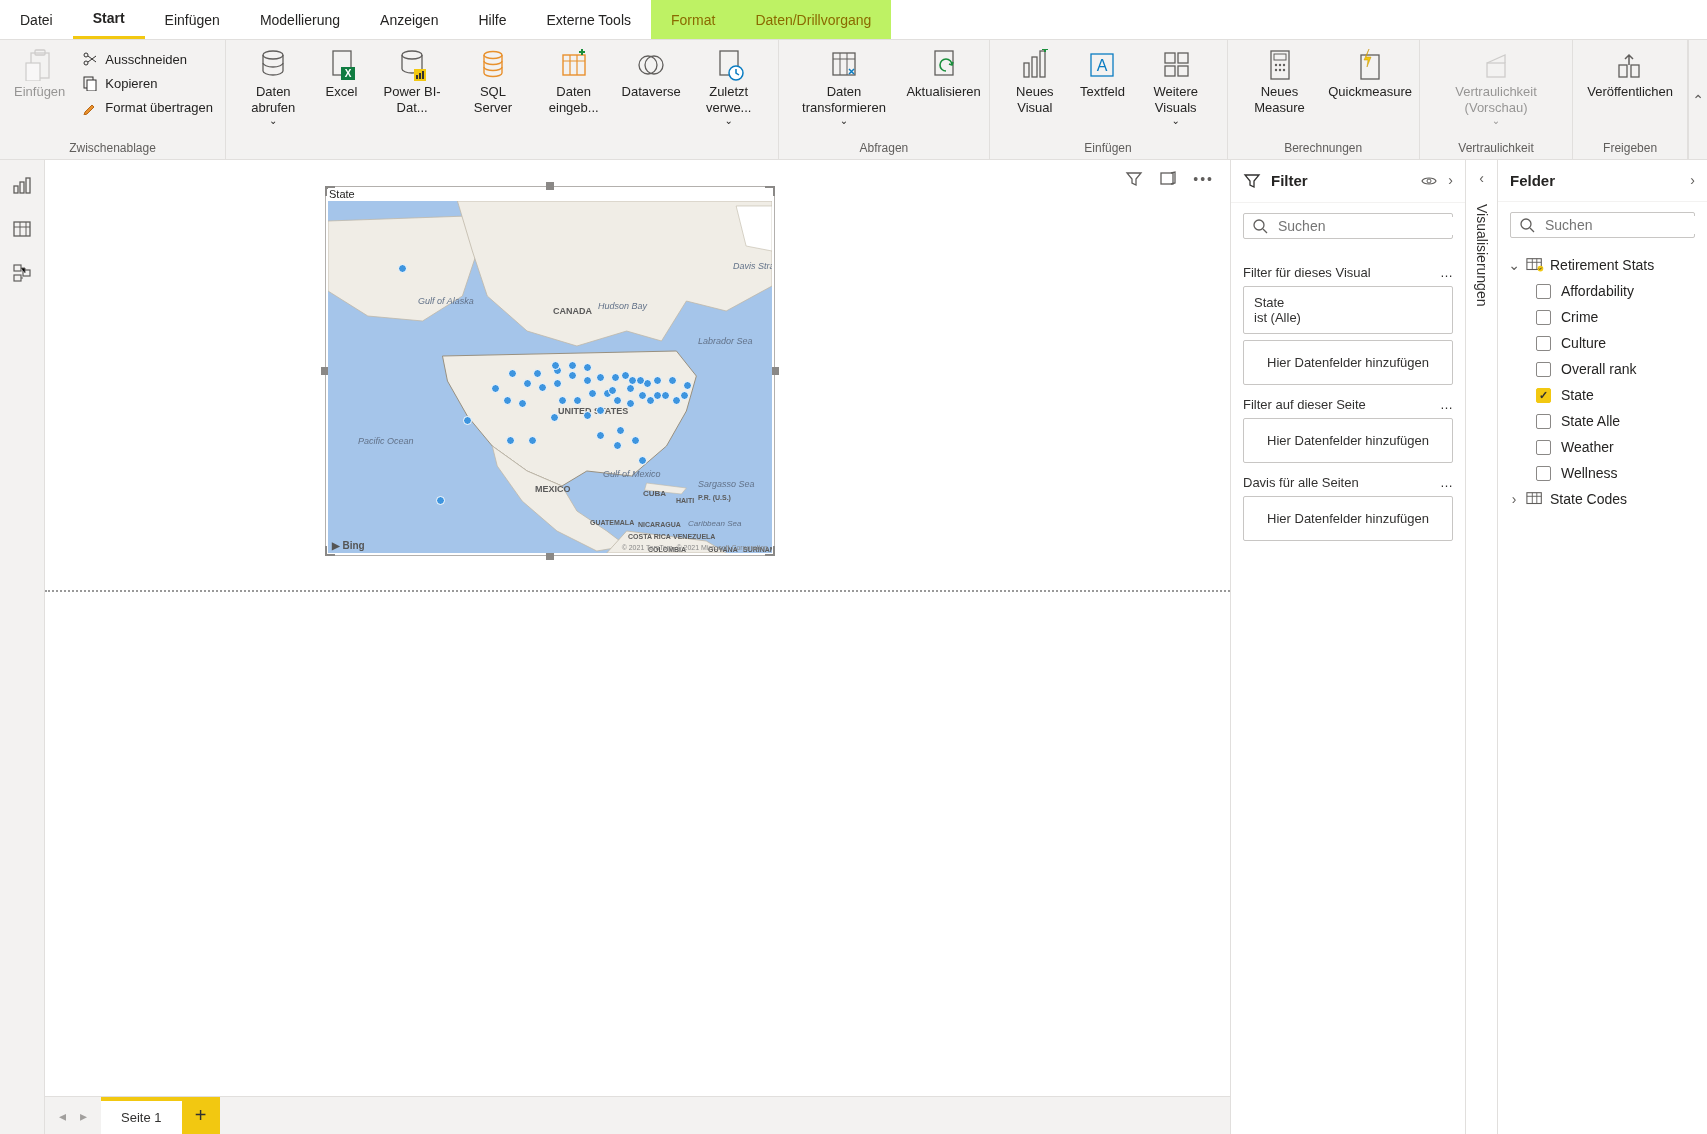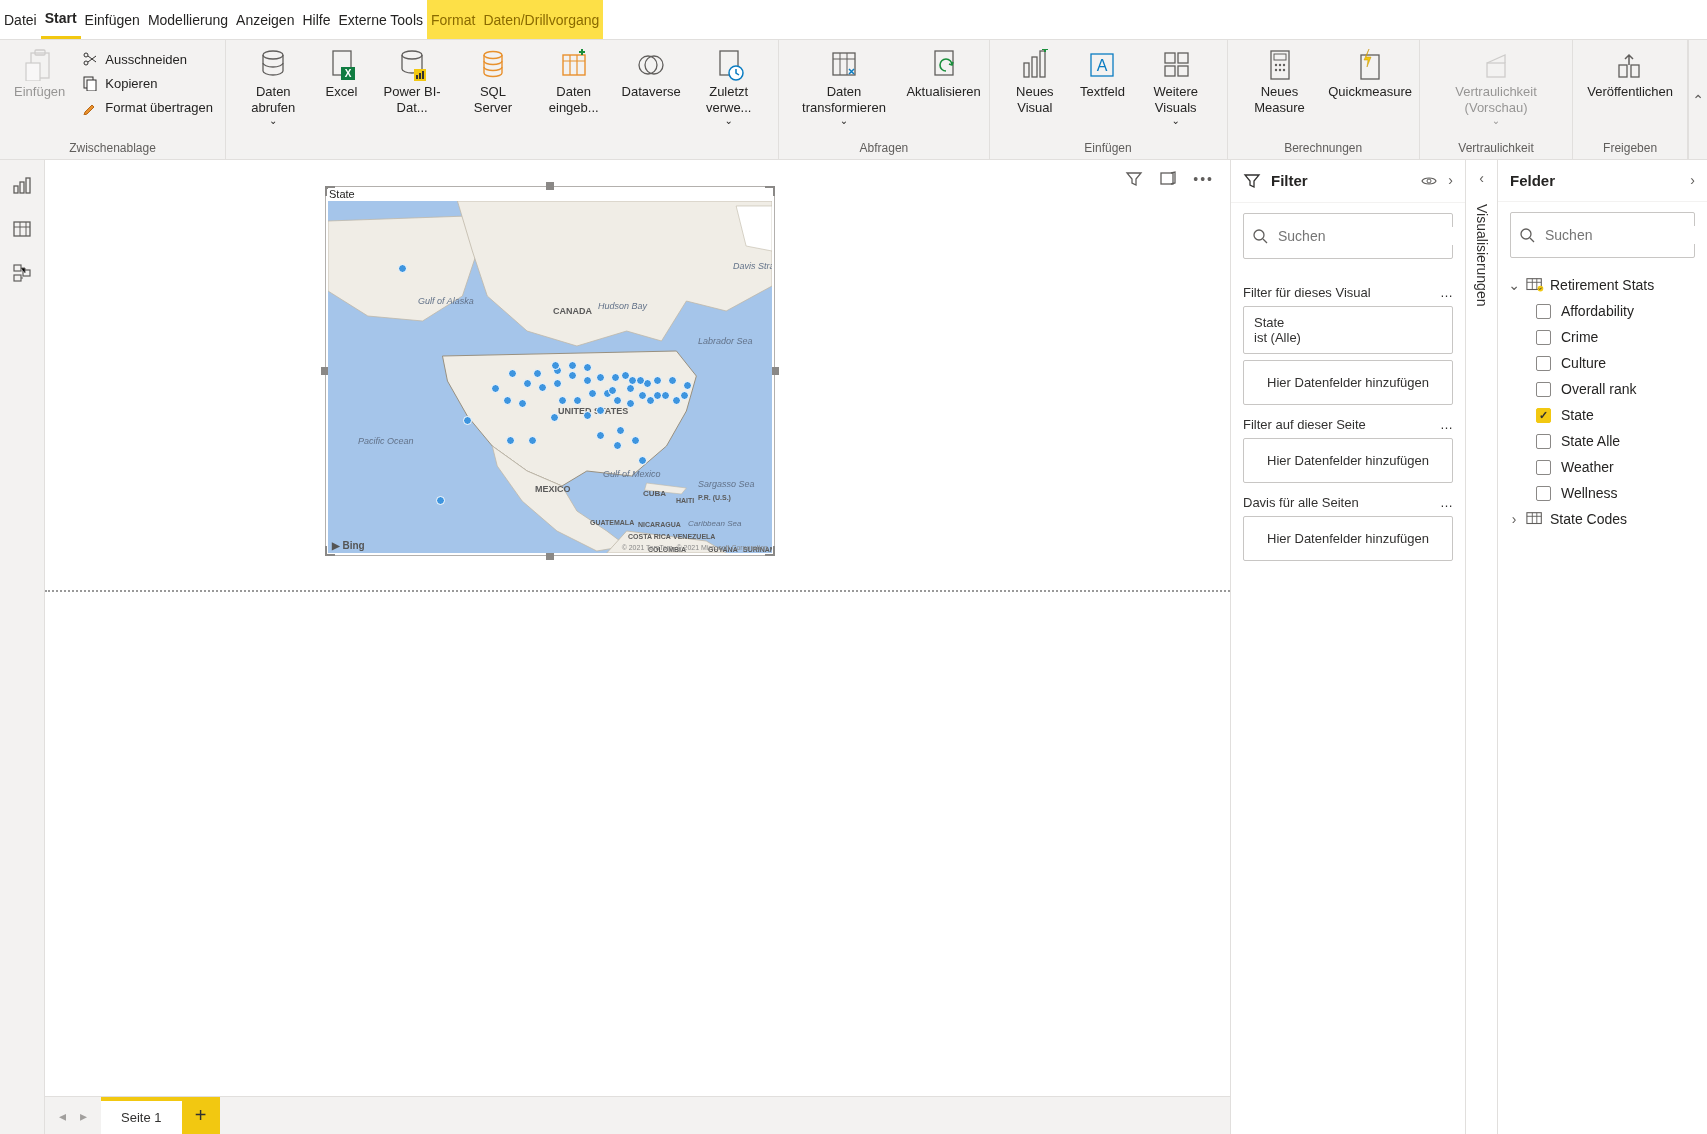--- a/index.html
+++ b/index.html
@@ -1,20 +1,20 @@
 <!DOCTYPE html>
 <html><head>
 <meta charset="utf-8">
 <style>
 html,body{margin:0;padding:0;font-family:'Segoe UI',Arial,sans-serif;font-size:14px;color:#252423;background:#f3f2f1;height:100%;overflow:hidden}
 *{box-sizing:border-box}
 .menubar{display:flex;background:#fff;border-bottom:1px solid #e1dfdd;height:40px;align-items:stretch}
-.menubar-item{padding:0 4px;display:flex;align-items:center;cursor:pointer;white-space:nowrap}
+.menubar-item{padding:0 20px;display:flex;align-items:center;cursor:pointer;white-space:nowrap}
 .menubar-item.active{font-weight:700;border-bottom:3px solid #f2c811}
-.menubar-item.contextual{color:#8a6a00;background:#fde047}
+.menubar-item.contextual{color:#8a6a00;background:#bef264}
 .menubar-item.contextual:first-of-type{border-left:none}
 .ribbon{display:flex;background:#f3f2f1;border-bottom:1px solid #e1dfdd;height:120px;align-items:stretch}
 .ribbon-group{display:flex;flex-direction:column;border-right:1px solid #e1dfdd;padding:4px 6px 0}
 .ribbon-group-content{flex:1;display:flex;align-items:flex-start;gap:2px}
 .ribbon-group-label{text-align:center;font-size:12px;color:#605e5c;padding:2px 0 4px}
 .ribbon-big{display:flex;flex-direction:column;align-items:center;justify-content:flex-start;padding:4px 8px;cursor:pointer;min-width:50px;text-align:center;font-size:13px;line-height:1.2}
 .ribbon-big .ico{width:34px;height:34px;display:flex;align-items:center;justify-content:center;margin-bottom:2px}
 .ribbon-big.disabled{opacity:.45}
 .ribbon-small-stack{display:flex;flex-direction:column;gap:2px;padding:4px 2px}
 .ribbon-small{display:flex;align-items:center;gap:6px;padding:2px 4px;cursor:pointer;font-size:13px;white-space:nowrap}
@@ -52,21 +52,21 @@
 .footer-nav{display:flex;align-items:center;padding:0 14px;gap:14px;color:#a19f9d}
 .page-tab{background:#fff;border-top:4px solid #f2c811;padding:0 20px;display:flex;align-items:center;font-size:13px;color:#323130}
 .add-page{width:38px;background:#f2c811;display:flex;align-items:center;justify-content:center;font-size:20px;color:#323130;cursor:pointer}
 .pane{background:#fff;border-left:1px solid #e1dfdd;display:flex;flex-direction:column}
 .pane.filters{width:235px}
 .pane.viz{width:32px;display:flex;align-items:center;justify-content:flex-start;padding-top:10px;gap:10px}
 .pane.fields{width:210px}
 .pane-header{display:flex;padding:12px 12px;gap:10px;border-bottom:1px solid #f3f2f1}
 .pane-header .title{flex:1;font-size:15px;font-weight:600}
 .pane-header .hicon{color:#605e5c;cursor:pointer}
-.search-box{margin:10px 12px;border:1px solid #c8c6c4;border-radius:2px;height:46px;display:flex;align-items:center;padding:0 8px;gap:8px;color:#605e5c}
+.search-box{margin:10px 12px;border:1px solid #c8c6c4;border-radius:2px;height:26px;display:flex;align-items:center;padding:0 8px;gap:8px;color:#605e5c}
 .search-box input{border:none;outline:none;flex:1;font-size:14px;color:#323130}
 .filters-body{padding:4px 12px;overflow:auto;flex:1}
 .filter-section-title{display:flex;justify-content:space-between;align-items:center;font-size:13px;color:#323130;padding:12px 0 6px}
 .filter-card{border:1px solid #c8c6c4;border-radius:2px;padding:8px 10px;font-size:13px;color:#323130;margin-bottom:6px;background:#fff}
 .drop-target{border:1px solid #c8c6c4;border-radius:2px;padding:14px 10px;font-size:13px;color:#323130;text-align:center;background:#fff}
 .viz-vert{writing-mode:vertical-lr;font-size:14px;color:#323130;padding:8px 0}
 .viz-caret{color:#605e5c}
 .fields-body{padding:4px 0;flex:1;overflow:auto}
 .table-row{display:flex;align-items:center;gap:6px;padding:5px 10px;cursor:pointer;font-size:14px}
 .table-row .caret{width:12px;text-align:center;color:#605e5c}

